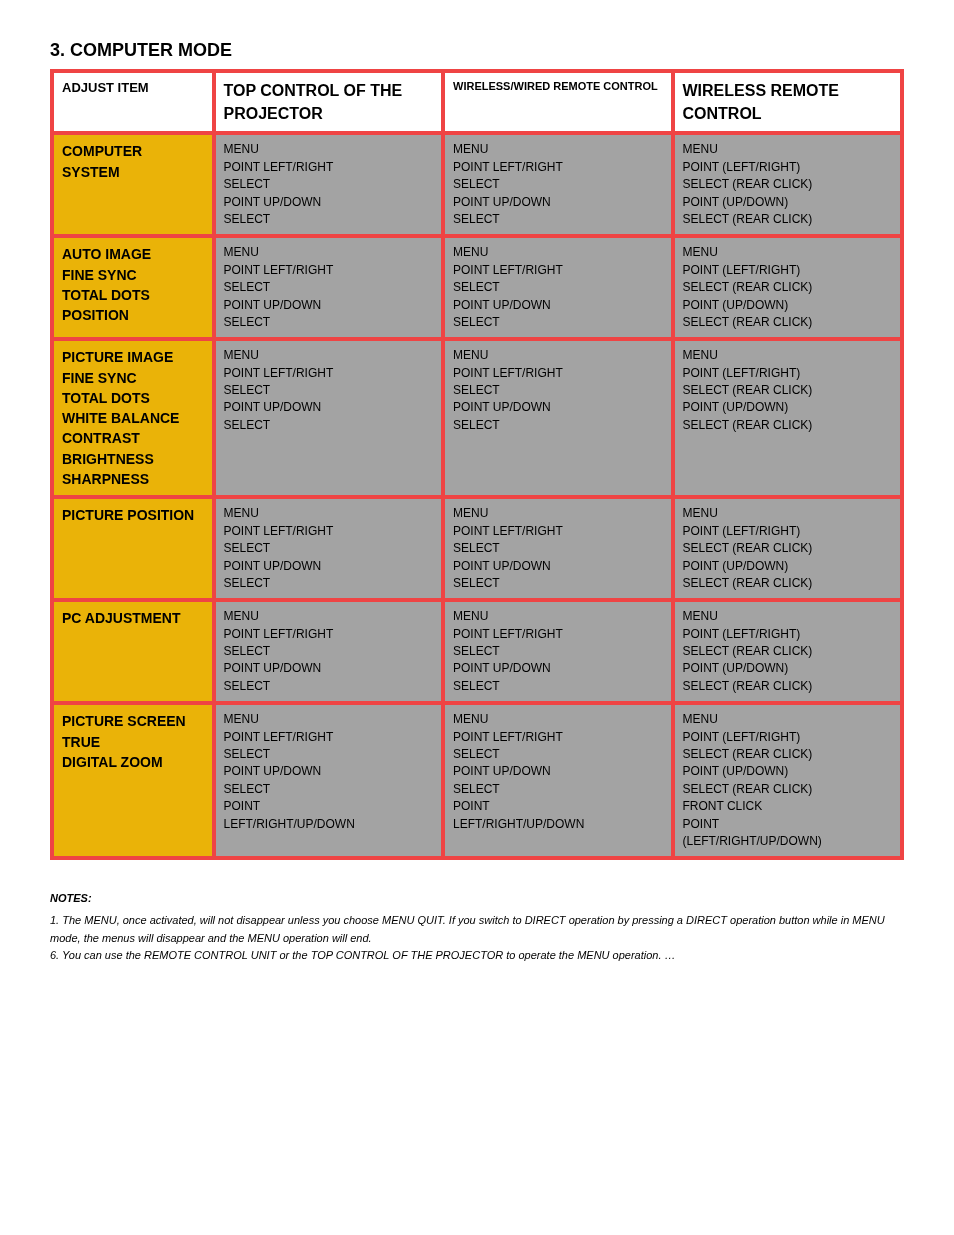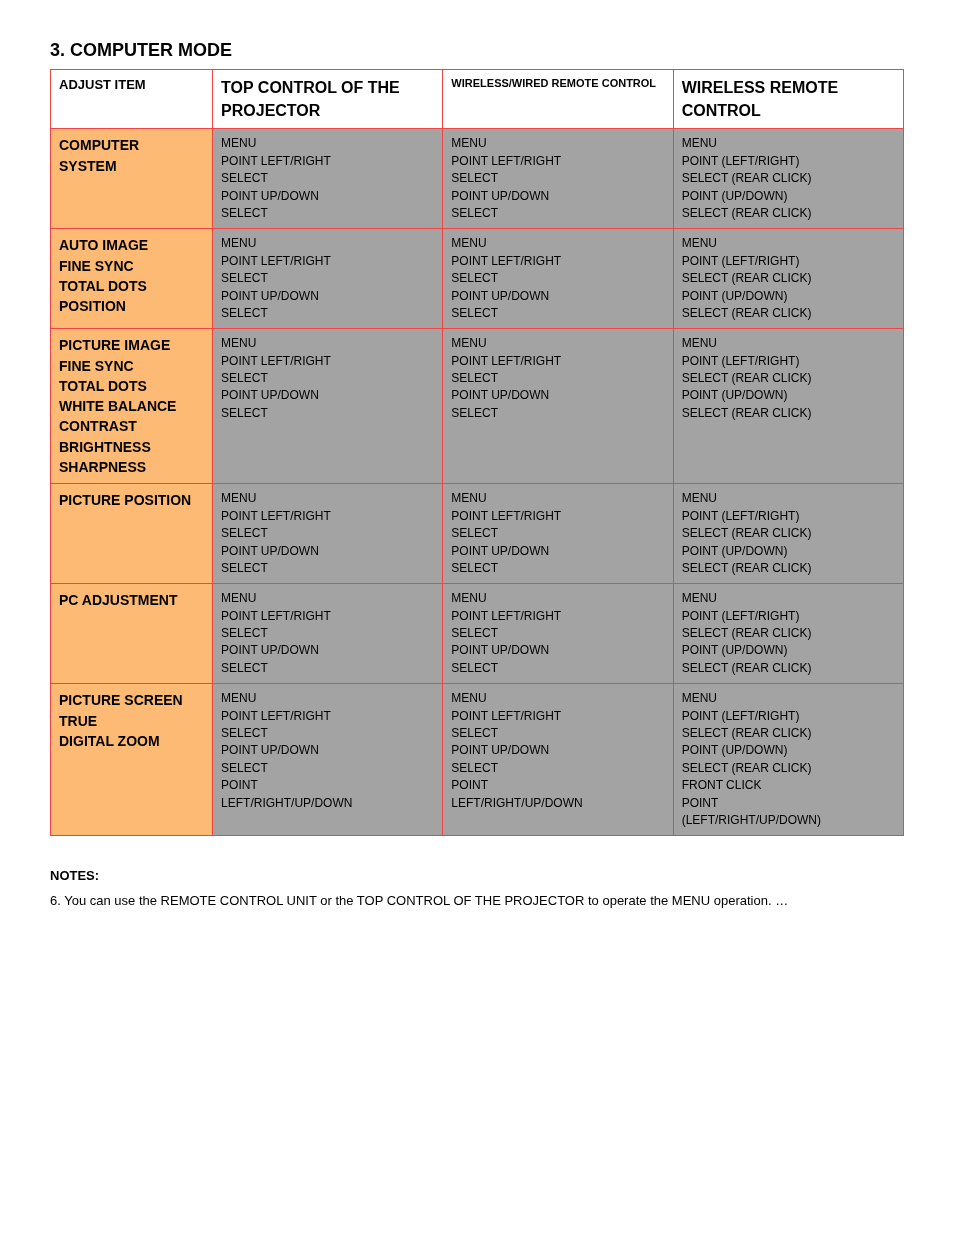--- a/index.html
+++ b/index.html
@@ -17,51 +17,52 @@
       margin-bottom: 8px;
     }
 
     table {
       border-collapse: collapse;
       width: 100%;
       margin-bottom: 30px;
     }
 
     table td, table th {
-      border: 1px solid #ef4444;
+      border: 4px solid #ef4444;
       padding: 6px 8px;
       vertical-align: top;
       font-size: 12.5px;
       line-height: 1.45;
     }
 
     .header-row td {
       font-weight: bold;
       font-size: 13px;
       background: #fff;
     }
 
     .item-cell {
-      background: #fdba74;
+      background: #eab308;
       font-size: 14px;
       font-weight: bold;
       vertical-align: top;
       width: 19%;
     }
 
     .ctrl-cell {
       background: #a3a3a3;
       width: 27%;
       font-size: 12px;
     }
 
     .notes-section {
       margin-top: 10px;
-      font-size: 13px;
+      font-size: 11px;
       line-height: 1.6;
+      font-style: italic;
     }
 
     .notes-section .notes-title {
       font-weight: bold;
       margin-bottom: 4px;
     }
   </style>
 </head>
 <body>
 
@@ -109,14 +110,15 @@
         <td class="item-cell">PICTURE SCREEN<br>TRUE<br>DIGITAL ZOOM</td>
         <td class="ctrl-cell">MENU<br>POINT LEFT/RIGHT<br>SELECT<br>POINT UP/DOWN<br>SELECT<br>POINT<br>LEFT/RIGHT/UP/DOWN</td>
         <td class="ctrl-cell">MENU<br>POINT LEFT/RIGHT<br>SELECT<br>POINT UP/DOWN<br>SELECT<br>POINT<br>LEFT/RIGHT/UP/DOWN</td>
         <td class="ctrl-cell">MENU<br>POINT (LEFT/RIGHT)<br>SELECT (REAR CLICK)<br>POINT (UP/DOWN)<br>SELECT (REAR CLICK)<br>FRONT CLICK<br>POINT<br>(LEFT/RIGHT/UP/DOWN)</td>
       </tr>
     </tbody>
 </table>
 
 <div class="notes-section">
   <div class="notes-title">NOTES:</div>
+<p>1. The MENU, once activated, will not disappear unless you choose MENU QUIT. If you switch to DIRECT operation by pressing a DIRECT operation button while in MENU mode, the menus will disappear and the MENU operation will end.</p>
     <p>6. You can use the REMOTE CONTROL UNIT or the TOP CONTROL OF THE PROJECTOR to operate the MENU operation. …</p>
   </div>
 
 </body></html>

